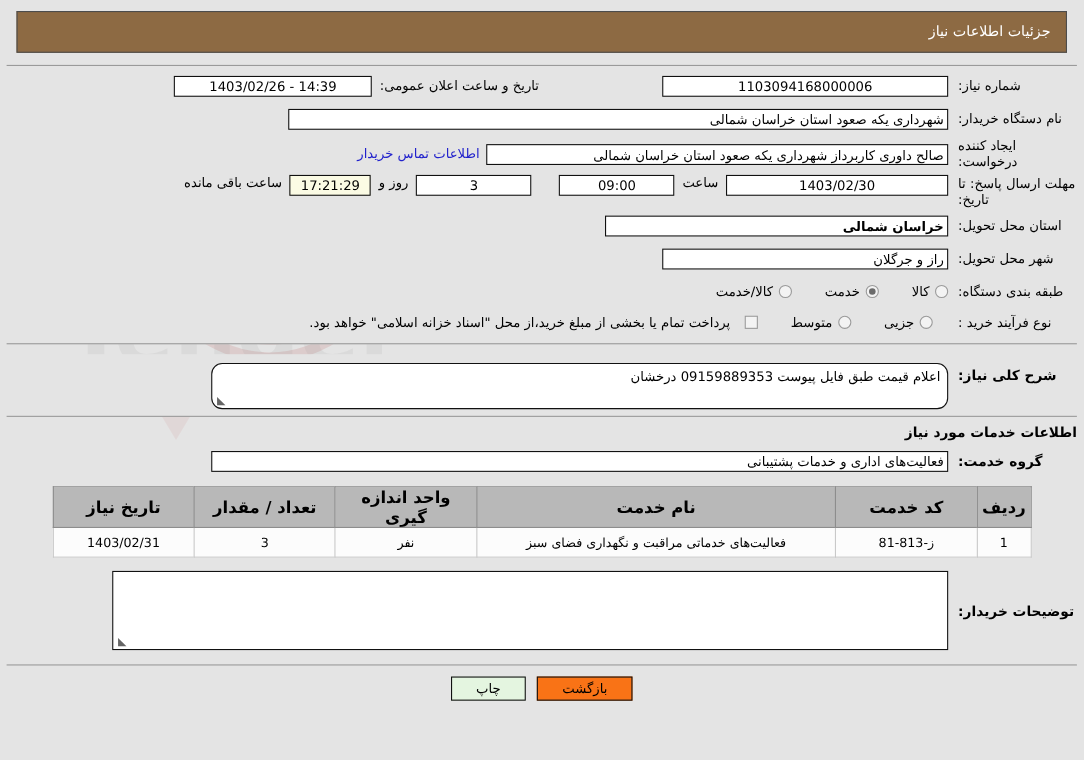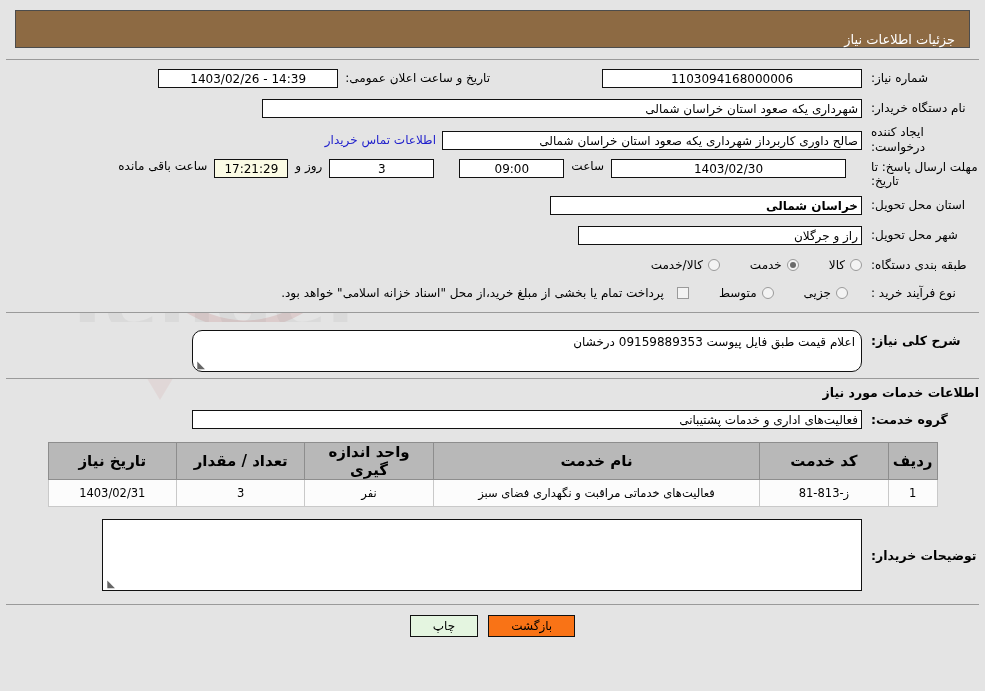--- a/index.html
+++ b/index.html
@@ -28,21 +28,21 @@
     z-index: 5;
   }
 
   
   .page-header {
     margin: 10px 15px 0 15px;
     height: 38px;
     background: #8d6a43;
     border: 1px solid #4c4c4c;
     display: flex;
-    align-items: flex-end;
+    align-items: center;
     justify-content: flex-start;
     box-sizing: border-box;
   }
   .page-header-title {
     color: #ffffff;
     font-size: 13px;
     padding-right: 14px;
     letter-spacing: 0.2px;
   }
 
@@ -67,21 +67,21 @@
   }
   .flabel {
     width: 108px;
     text-align: left;
     padding-left: 9px;
     font-size: 12px;
     color: #000;
     flex: 0 0 auto;
     line-height: 15px;
   }
-  .flabel.two-line { line-height: 14px; margin-left: 16px; }
+  .flabel.two-line { line-height: 14px; }
 
   .fbox {
     border: 1px solid #111;
     background: #ffffff;
     height: 19px;
     line-height: 19px;
     font-size: 12px;
     text-align: center;
     box-sizing: border-box;
     overflow: hidden;
@@ -274,37 +274,37 @@
   </div>
 
   <div class="frow" style="margin-bottom:4px;">
     <span class="flabel">ایجاد کننده درخواست:</span>
     <span class="fbox rt" style="width:420px;">صالح داوری کاربرداز شهرداری یکه صعود استان خراسان شمالی</span>
     <span class="link">اطلاعات تماس خریدار</span>
   </div>
 
   <div class="frow" style="align-items:flex-start;margin-bottom:4px;">
     <span class="flabel two-line" style="padding-top:1px;">مهلت ارسال پاسخ: تا تاریخ:</span>
-    <span class="fbox" style="width:235px;">1403/02/30</span>
+    <span class="fbox" style="width:202px;">1403/02/30</span>
     <span class="mid-label">ساعت</span>
     <span class="fbox" style="width:105px;">09:00</span>
     <span class="fbox" style="width:105px;margin-right:25px;">3</span>
     <span class="mid-label">روز و</span>
     <span class="timer-box">17:21:29</span>
     <span class="mid-label">ساعت باقی مانده</span>
   </div>
 
   <div class="frow" style="margin-bottom:4px;">
     <span class="flabel">استان محل تحویل:</span>
     <span class="fbox rt" style="width:312px;font-weight:bold;">خراسان شمالی</span>
   </div>
 
   <div class="frow" style="margin-bottom:4px;">
     <span class="flabel">شهر محل تحویل:</span>
-    <span class="fbox rt" style="width:284px;padding-left:12px;">راز و جرگلان</span>
+    <span class="fbox rt" style="width:260px;padding-left:12px;">راز و جرگلان</span>
   </div>
 
   <div class="frow" style="margin-bottom:2px;">
     <span class="flabel">طبقه بندی دستگاه:</span>
     <span class="radio-item">
       <span class="radio"></span>
       <span>کالا</span>
     </span>
     <span class="radio-item">
       <span class="radio checked"></span>

